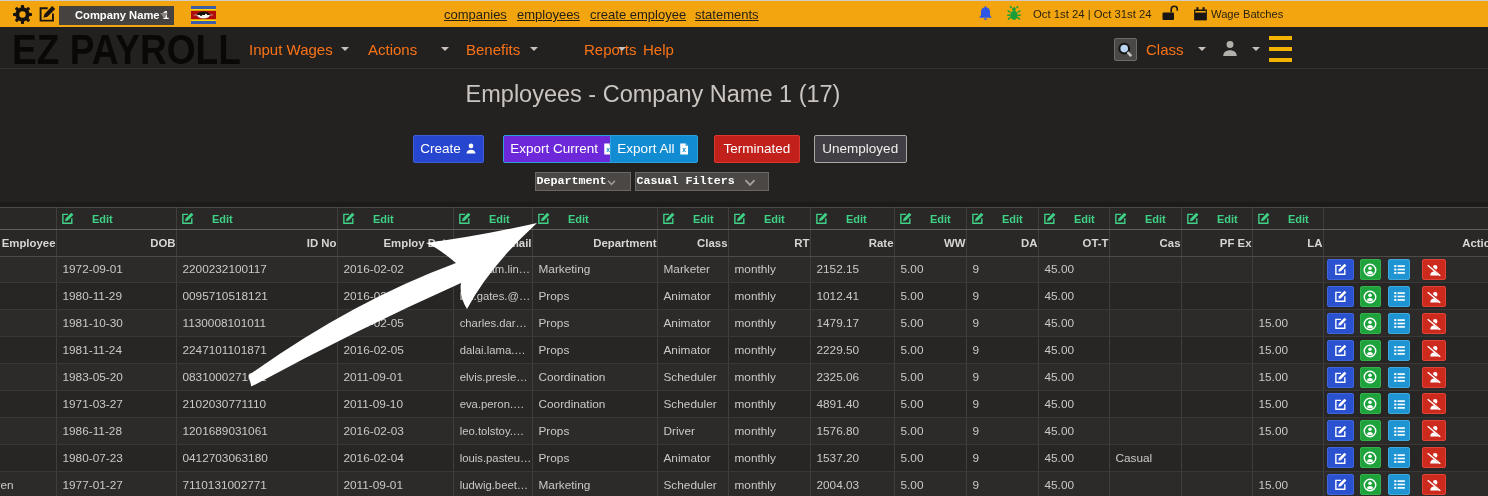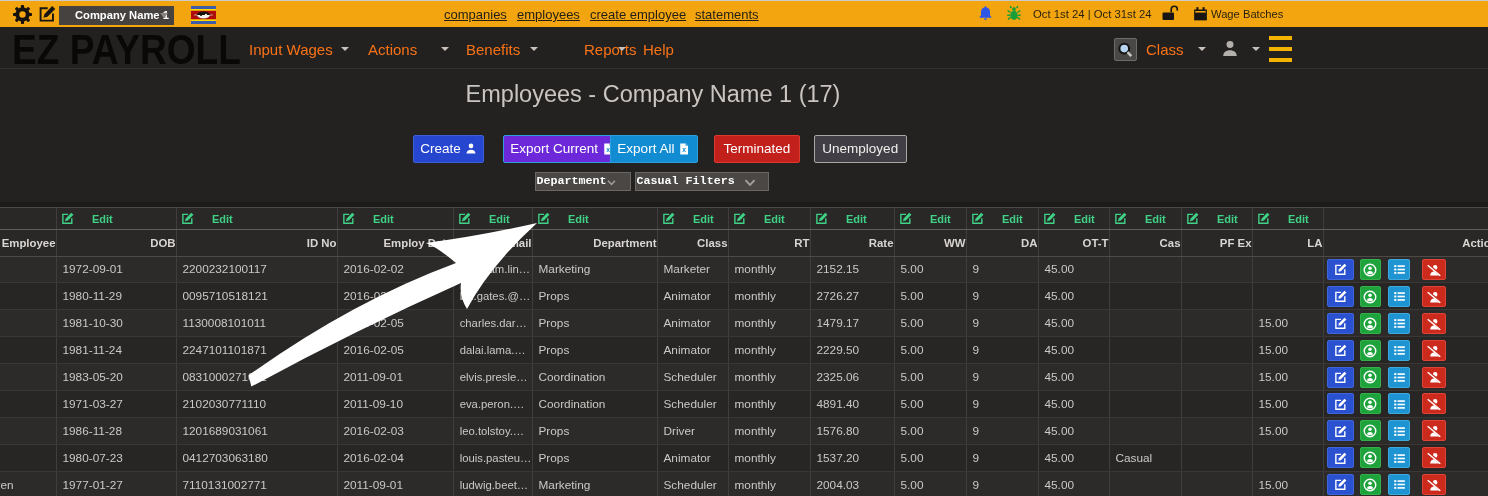--- a/index.html
+++ b/index.html
@@ -329,21 +329,21 @@
         </tr>
         <tr class="even">
           <td class="nm">bill gates</td>
           <td>1980-11-29</td>
           <td>0095710518121</td>
           <td>2016-02-02</td>
           <td class="em">bill.gates.@mail.com</td>
           <td>Props</td>
           <td>Animator</td>
           <td>monthly</td>
-          <td>2726.27</td>
+          <td>1012.41</td>
           <td>5.00</td>
           <td>9</td>
           <td>45.00</td>
           <td></td>
           <td></td>
           <td></td>
           <td class="act"><span class="ab b1"><svg width="13" height="13" viewBox="0 0 16 16" style="vertical-align:middle">
                 <path fill="none" stroke="#fff" stroke-width="1.7" d="M8.6 2.9H2.3v11h11V7.6"></path>
                 <path fill="#fff" d="M6.1 7.7 12.9.9l2.3 2.3-6.8 6.8-3 .7z"></path>
               </svg></span><span class="ab b2"><svg width="14" height="14" viewBox="0 0 16 16" style="vertical-align:middle">

